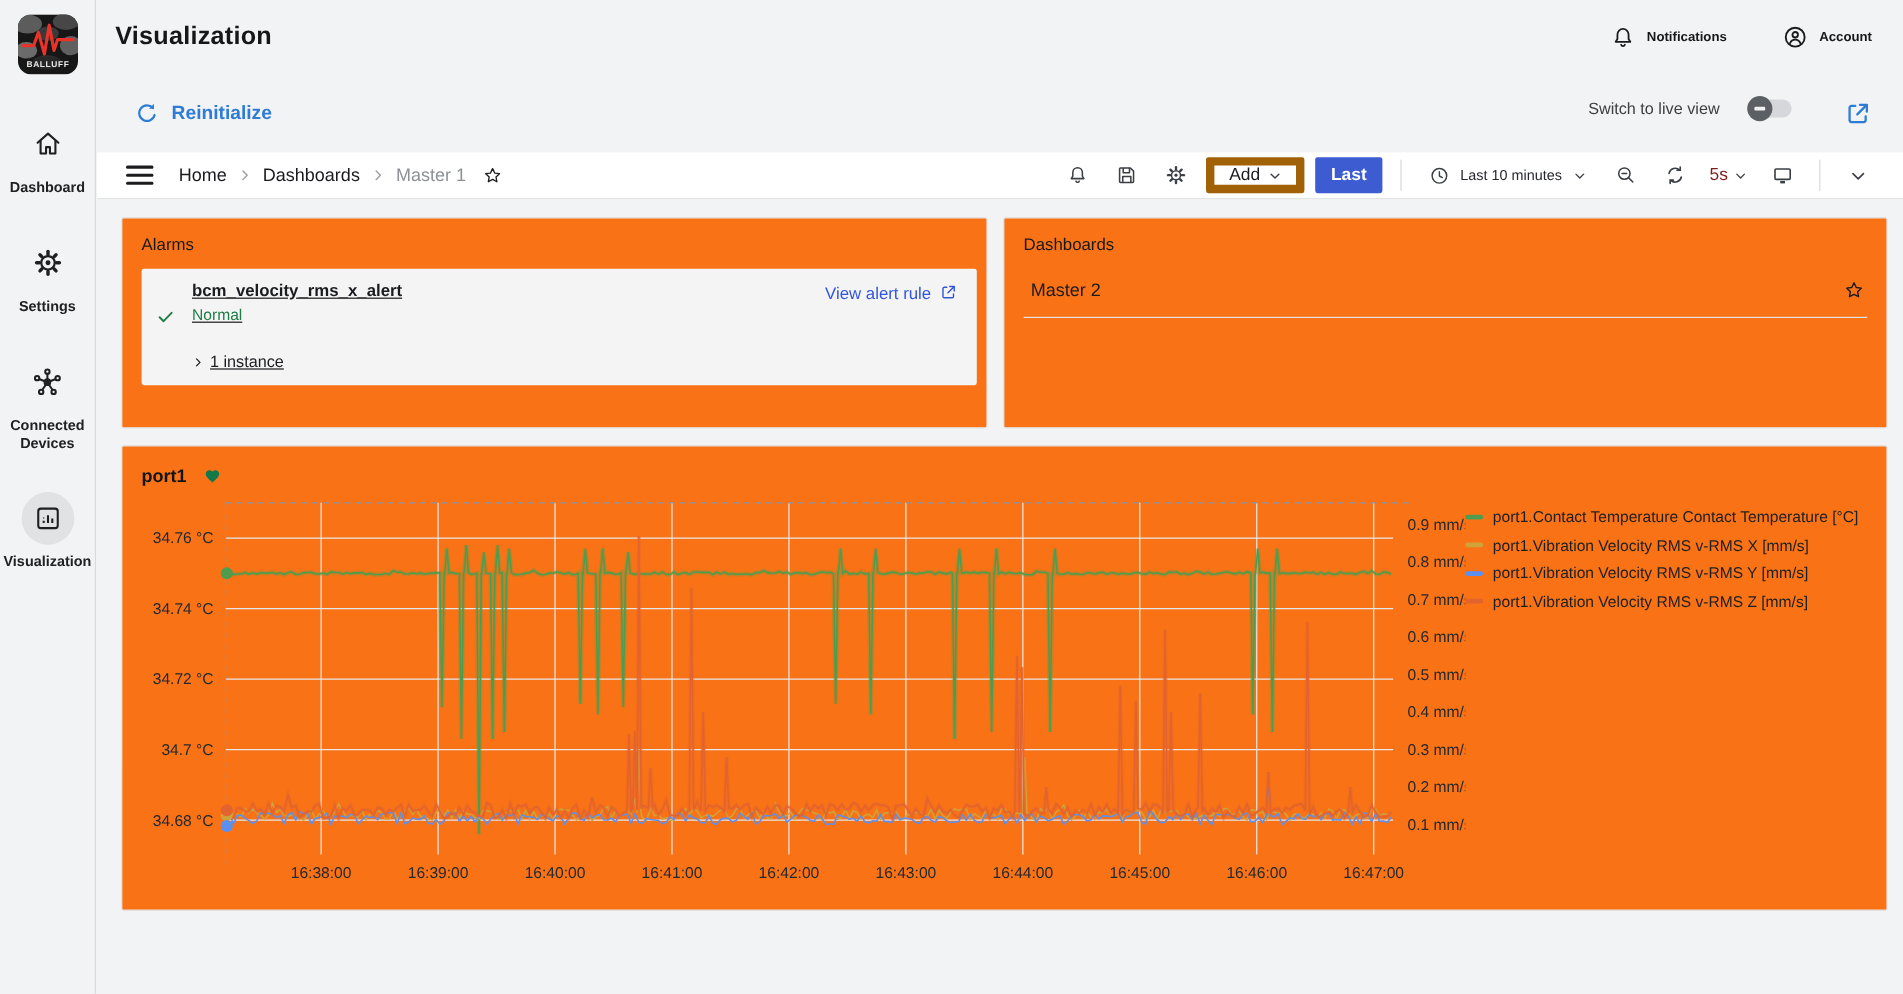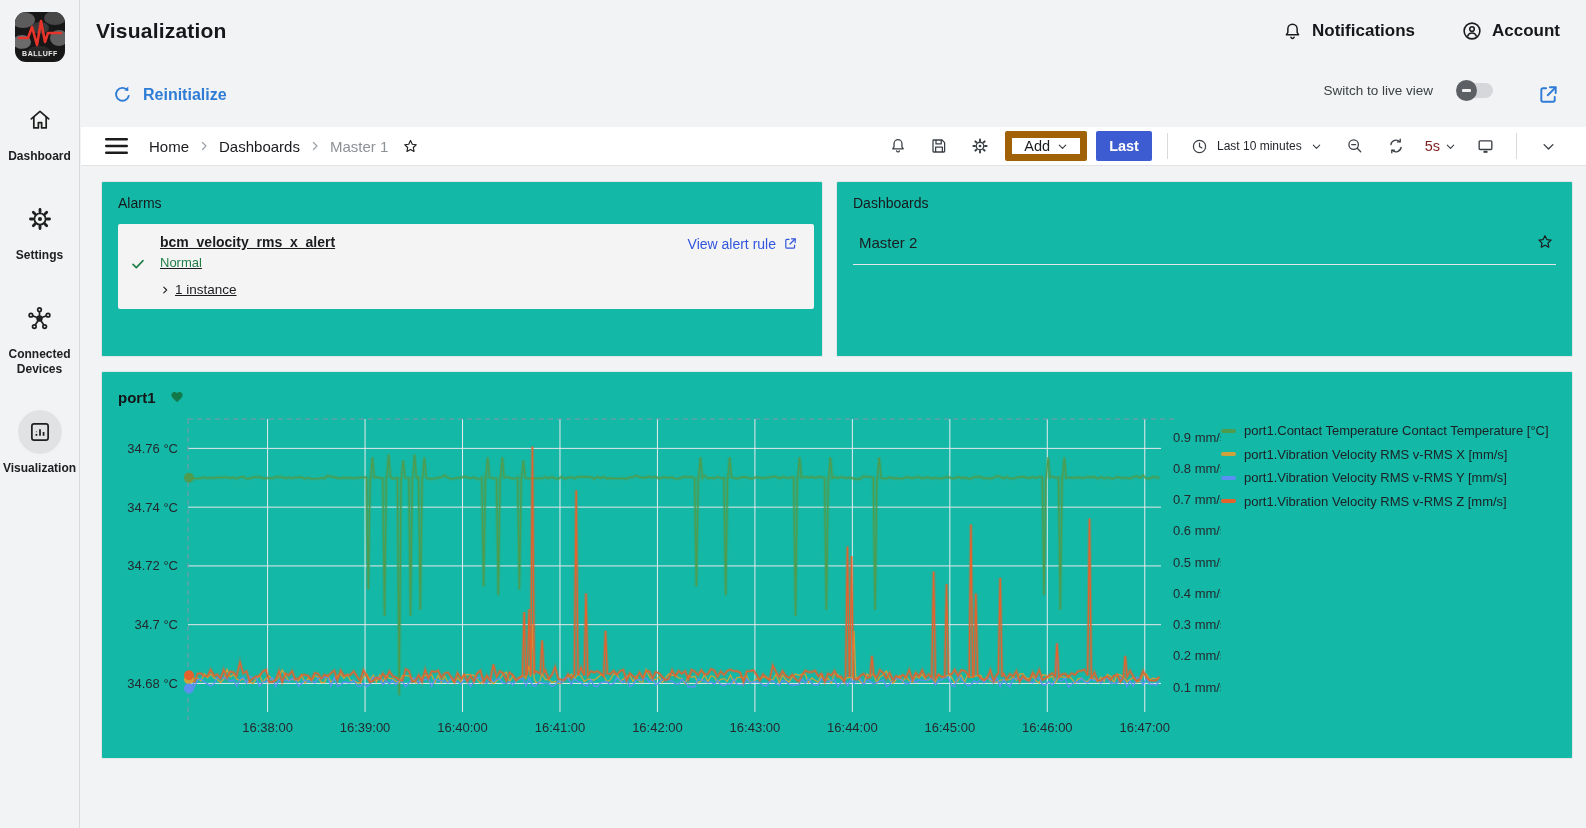--- a/index.html
+++ b/index.html
@@ -16,21 +16,21 @@
   .nav-item .ic{width:44px;height:44px;display:flex;align-items:center;justify-content:center;border-radius:50%;}
   .nav-item.active .ic{background:#e1e2e4;}
   .nav-label{font-size:12px;font-weight:bold;color:#202124;text-align:center;line-height:1.25;padding:0 4px;}
 
   
   .main{margin-left:81px;}
   .top-header{height:62px;display:flex;align-items:center;padding:0 26px 0 15px;}
   .page-title{font-size:21px;font-weight:bold;color:#17171b;letter-spacing:.2px;}
   .header-right{margin-left:auto;display:flex;align-items:center;gap:10px;}
   .hdr-item{display:flex;align-items:center;gap:9px;cursor:pointer;}
-  .hdr-label{font-size:17px;font-weight:bold;color:#17171b;}
+  .hdr-label{font-size:11px;font-weight:bold;color:#17171b;}
   .hdr-gap{width:26px;}
 
   .subrow{height:65px;display:flex;align-items:center;padding:0 26px 0 31px;}
   .reinit{display:flex;align-items:center;gap:10px;cursor:pointer;}
   .reinit-label{font-size:16px;font-weight:bold;color:var(--accent_blue,#2e7cd6);}
   .subrow-right{margin-left:auto;display:flex;gap:26px;}
   .live-label{font-size:13.5px;color:#3c4043;}
   .toggle{position:relative;width:34px;height:15px;border-radius:8px;background:#d5d7da;cursor:pointer;margin-right:18px;}
   .toggle .knob{position:absolute;left:-3px;top:-3px;width:21px;height:21px;border-radius:50%;
     background:#5c6065;display:flex;align-items:center;justify-content:center;}
@@ -51,31 +51,31 @@
     color:#fff;font-size:14.5px;font-weight:bold;cursor:pointer;display:flex;align-items:center;}
   .tb-divider{width:1px;height:26px;background:#d8d9db;margin:0 6px;}
   .time-picker{display:flex;align-items:center;gap:9px;padding:0 8px;height:30px;cursor:pointer;}
   .time-label{font-size:12px;color:#24262b;}
   .interval{display:flex;align-items:center;gap:5px;cursor:pointer;padding:0 4px;}
   .interval-label{font-size:14.5px;color:#7f1d1d;}
 
   
   .content{padding:15px 13px 0 20px;}
   .row-top{display:flex;gap:13px;margin-bottom:14px;}
-  .panel{background:#14b8a6;border:1px solid #e3e4e6;border-radius:2px;}
+  .panel{background:#f97316;border:1px solid #e3e4e6;border-radius:2px;}
   .panel-alarms{width:722px;height:176px;padding:13px 8px 13px 16px;}
   .panel-dashboards{flex:1;height:176px;padding:13px 16px;}
   .panel-title{font-size:14px;color:#17181b;}
   .alert-box{margin-top:13px;margin-right:0;background:#f4f4f5;border-radius:2px;
     padding:10px 16px 12px 12px;display:flex;}
   .alert-check{width:30px;padding-top:22px;}
   .alert-main{flex:1;text-decoration:underline;}
   .alert-name{font-size:14px;font-weight:bold;color:#1b1c1f;}
   .alert-state{font-size:13px;color:var(--success_green,#1e7e45);margin-top:5px;}
-  .alert-inst{font-size:13.5px;color:#1b1c1f;margin-top:12px;display:flex;align-items:center;gap:5px;cursor:pointer;}
+  .alert-inst{font-size:13.5px;color:#1b1c1f;margin-top:24px;display:flex;align-items:center;gap:5px;cursor:pointer;}
   .alert-link{display:flex;align-items:flex-start;gap:7px;color:var(--link_blue,#3156dd);
     font-size:14px;cursor:pointer;padding-top:2px;}
   .dash-row{margin-top:12px;display:flex;align-items:center;border-bottom:1px solid #e4e5e7;
     padding:10px 2px 13px 6px;cursor:pointer;}
   .dash-name{font-size:15px;color:#1b1c1f;}
   .dash-star{margin-left:auto;display:flex;cursor:pointer;}
 
   .panel-chart{height:388px;padding:13px 12px 6px 16px;}
   .chart-title-row{display:flex;align-items:center;gap:13px;height:24px;}
   .chart-title{font-size:15px;font-weight:bold;color:#131417;}

